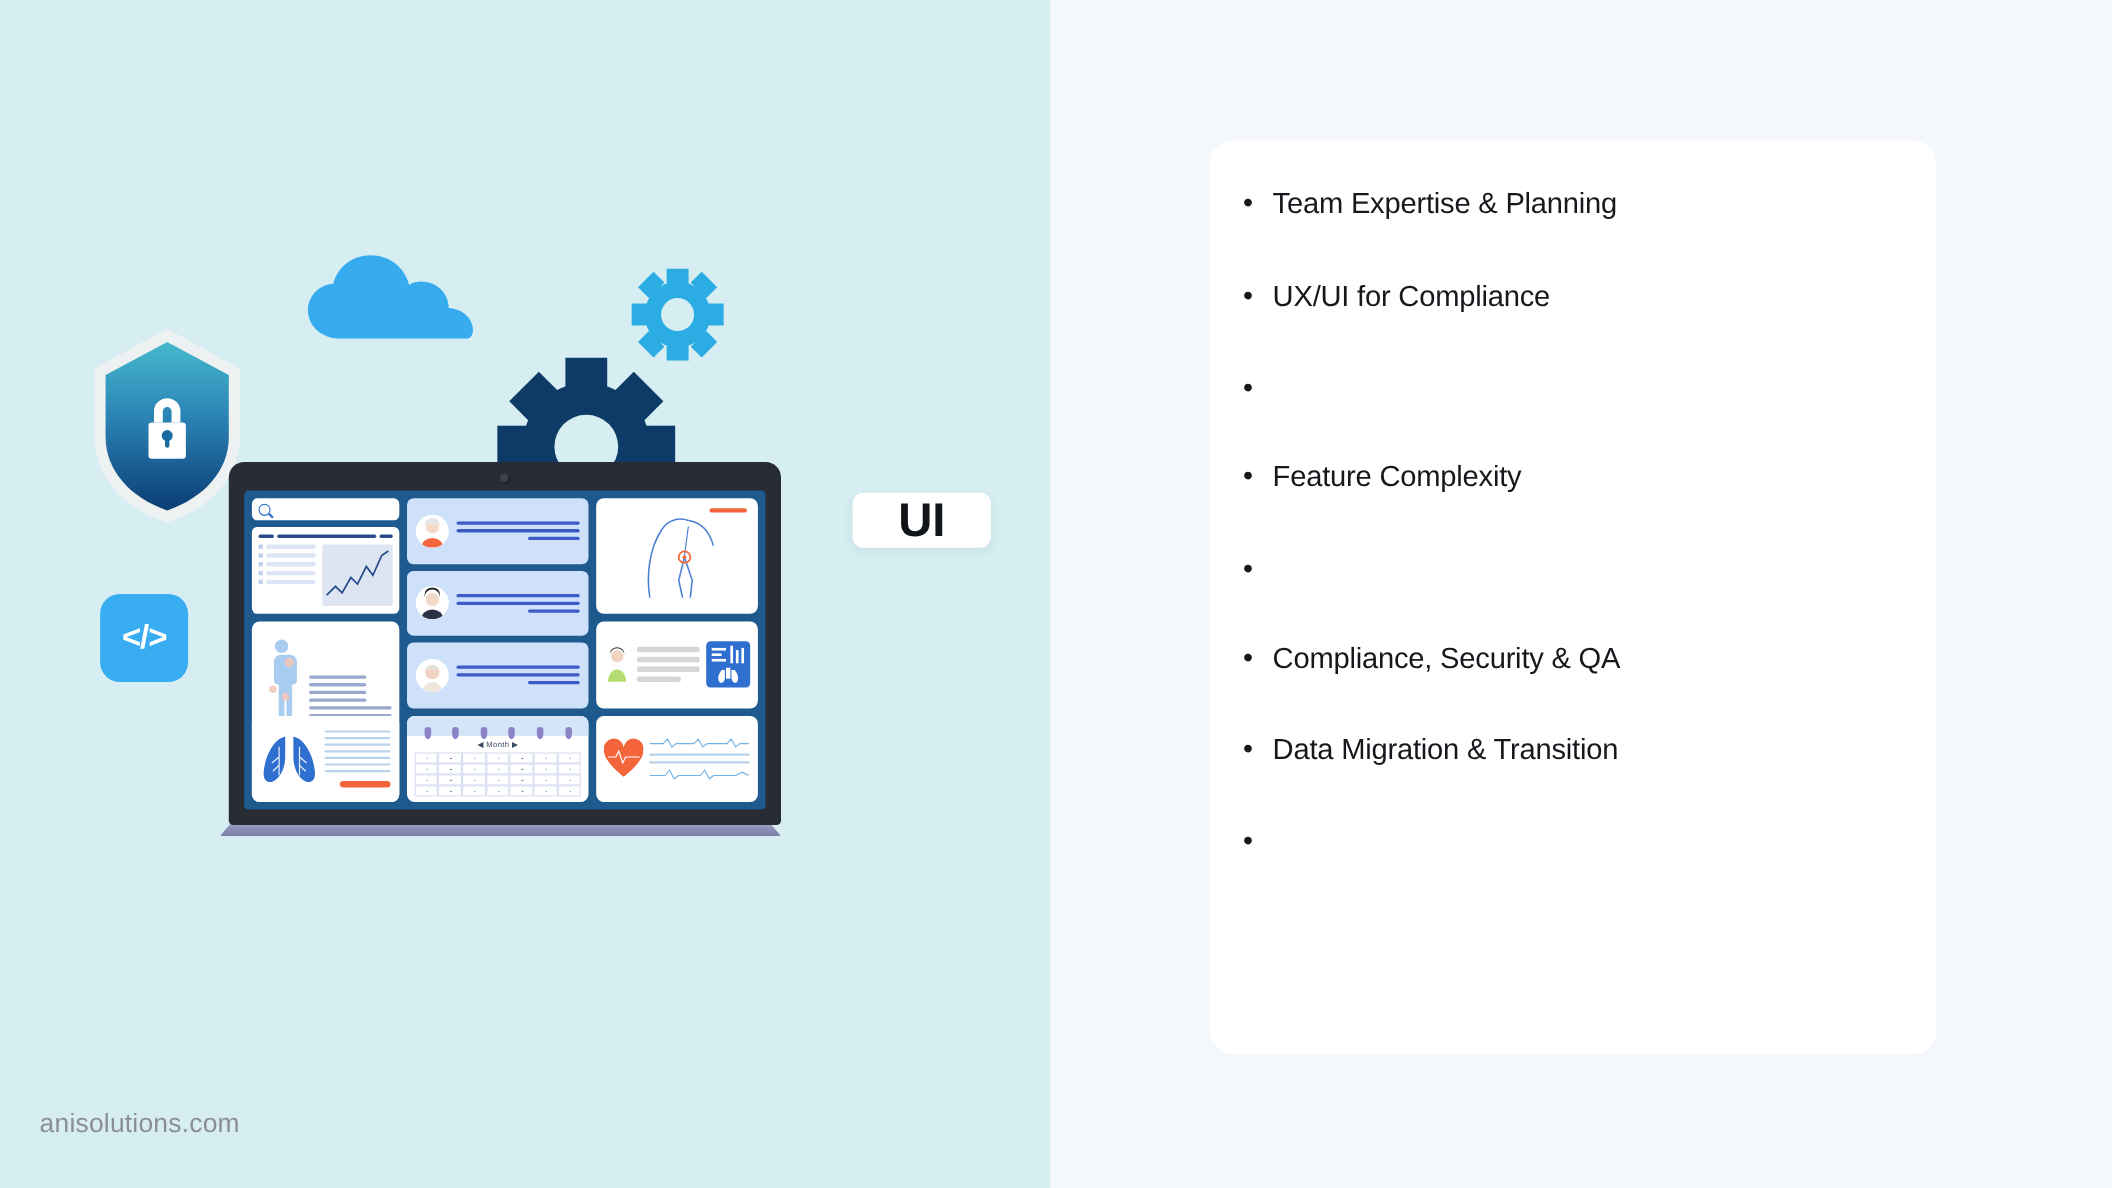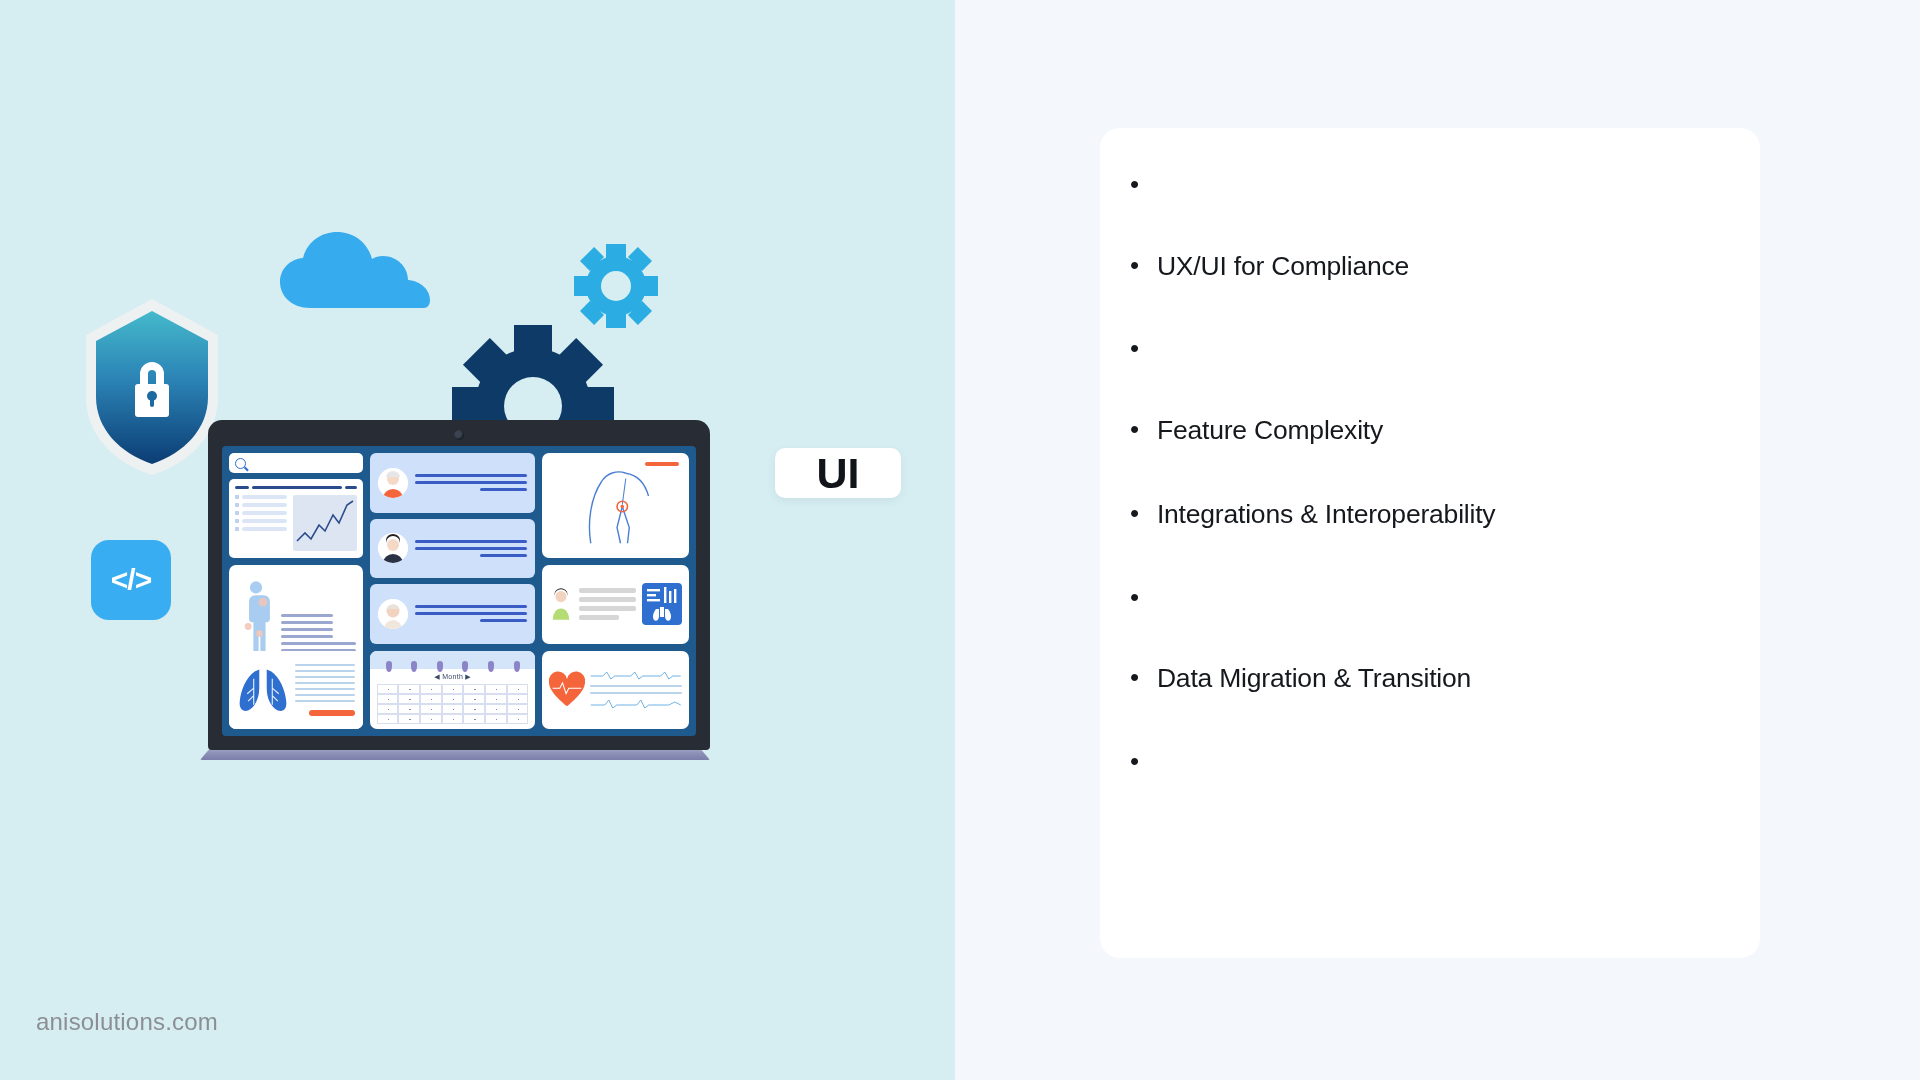--- a/index.html
+++ b/index.html
@@ -470,38 +470,39 @@
 
     <div class="watermark">anisolutions.com</div>
   </div>
 
   <div class="right-panel">
     <div class="list-card">
       <div class="bullets">
 
         <div class="bullet">
           <span class="dot">•</span>
+          <span>Team Expertise &amp; Planning</span>
         </div>
         <div class="bullet">
           <span class="dot">•</span>
           <span>UX/UI for Compliance</span>
         </div>
         <div class="bullet">
           <span class="dot">•</span>
         </div>
         <div class="bullet">
           <span class="dot">•</span>
           <span>Feature Complexity</span>
         </div>
         <div class="bullet">
           <span class="dot">•</span>
-          <span> Integrations &amp; Interoperability</span>
-        </div>
-        <div class="bullet">
-          <span class="dot">•</span>
+        </div>
+        <div class="bullet">
+          <span class="dot">•</span>
+          <span> Compliance, Security &amp; QA</span>
         </div>
         <div class="bullet">
           <span class="dot">•</span>
           <span>Data Migration &amp; Transition</span>
         </div>
         <div class="bullet">
           <span class="dot">•</span>
         </div>
 
       </div>

